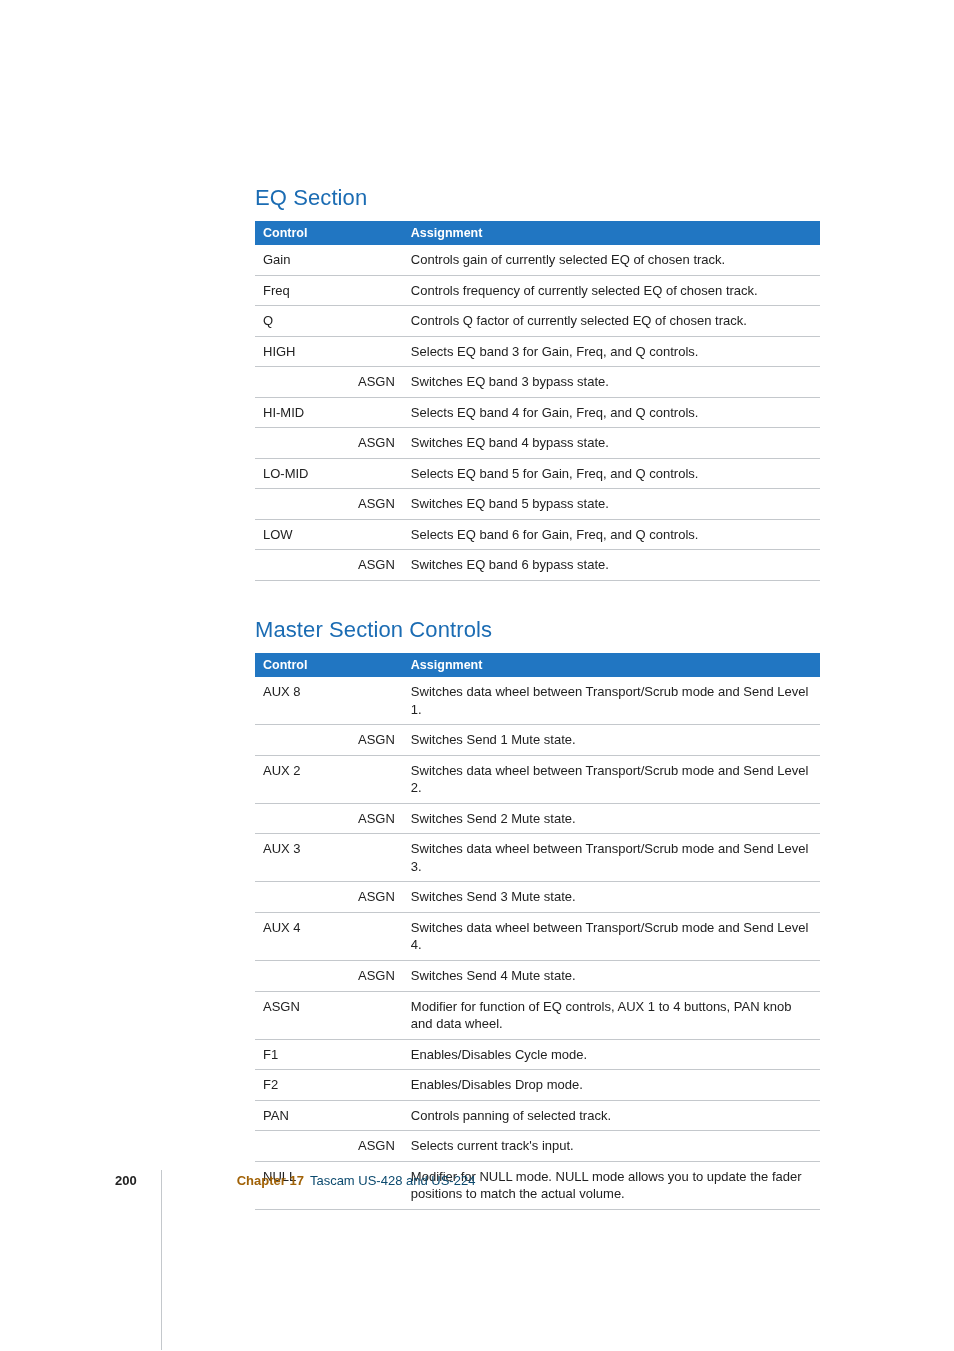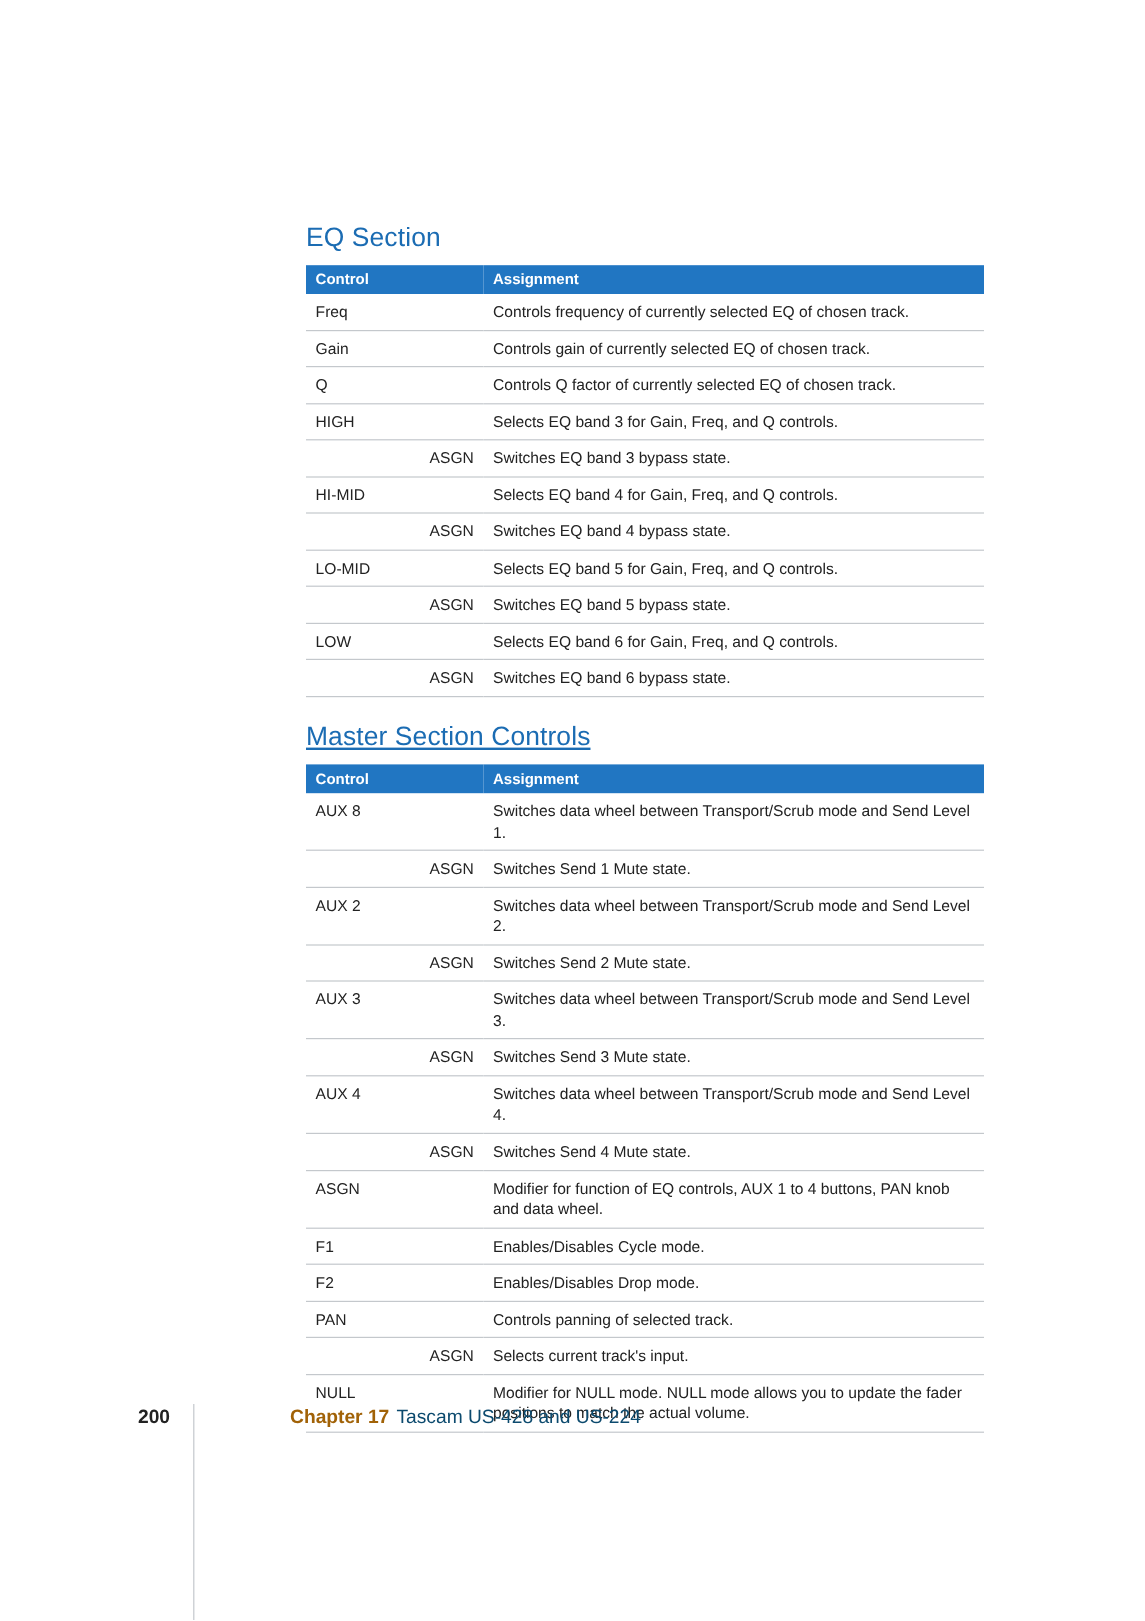--- a/index.html
+++ b/index.html
@@ -17,22 +17,21 @@
       width: 565px;
     }
     .section-title {
       color: #1b6cb3;
       font-size: 22px;
       font-weight: 500;
       margin-bottom: 10px;
       letter-spacing: 0.1px;
     }
     .section-title.mt {
-      margin-top: 20px;
-      text-decoration: underline;
+      margin-top: 36px;
     }
     table {
       width: 100%;
       border-collapse: collapse;
       font-size: 13px;
     }
     thead th {
       background: #2176c2;
       color: #ffffff;
       font-weight: 600;
@@ -47,21 +46,21 @@
       vertical-align: top;
       color: #222222;
       line-height: 1.35;
     }
     tbody td.col1 { width: 95px; }
     tbody td.col2 { width: 50px; }
     .footer {
       position: absolute;
       left: 115px;
       top: 1173px;
-      font-size: 16px;
+      font-size: 13px;
       display: flex;
       align-items: baseline;
     }
     .page-num {
       font-weight: 600;
       color: #222222;
       margin-right: 100px;
     }
     .chapter-label {
       font-weight: 700;
@@ -88,28 +87,28 @@
   <h2 class="section-title">EQ Section</h2>
   <table>
     <thead>
       <tr>
         <th class="col1" colspan="2">Control</th>
         <th>Assignment</th>
       </tr>
     </thead>
     <tbody>
       <tr>
+          <td class="col1">Gain</td>
+          <td class="col2"></td>
+          <td>Controls gain of currently selected EQ of chosen track.</td>
+        </tr>
+      <tr>
           <td class="col1">Freq</td>
           <td class="col2"></td>
           <td>Controls frequency of currently selected EQ of chosen track.</td>
-        </tr>
-      <tr>
-          <td class="col1">Gain</td>
-          <td class="col2"></td>
-          <td>Controls gain of currently selected EQ of chosen track.</td>
         </tr>
       <tr>
           <td class="col1">Q</td>
           <td class="col2"></td>
           <td>Controls Q factor of currently selected EQ of chosen track.</td>
         </tr>
       <tr>
           <td class="col1">HIGH</td>
           <td class="col2"></td>
           <td>Selects EQ band 3 for Gain, Freq, and Q controls.</td>

